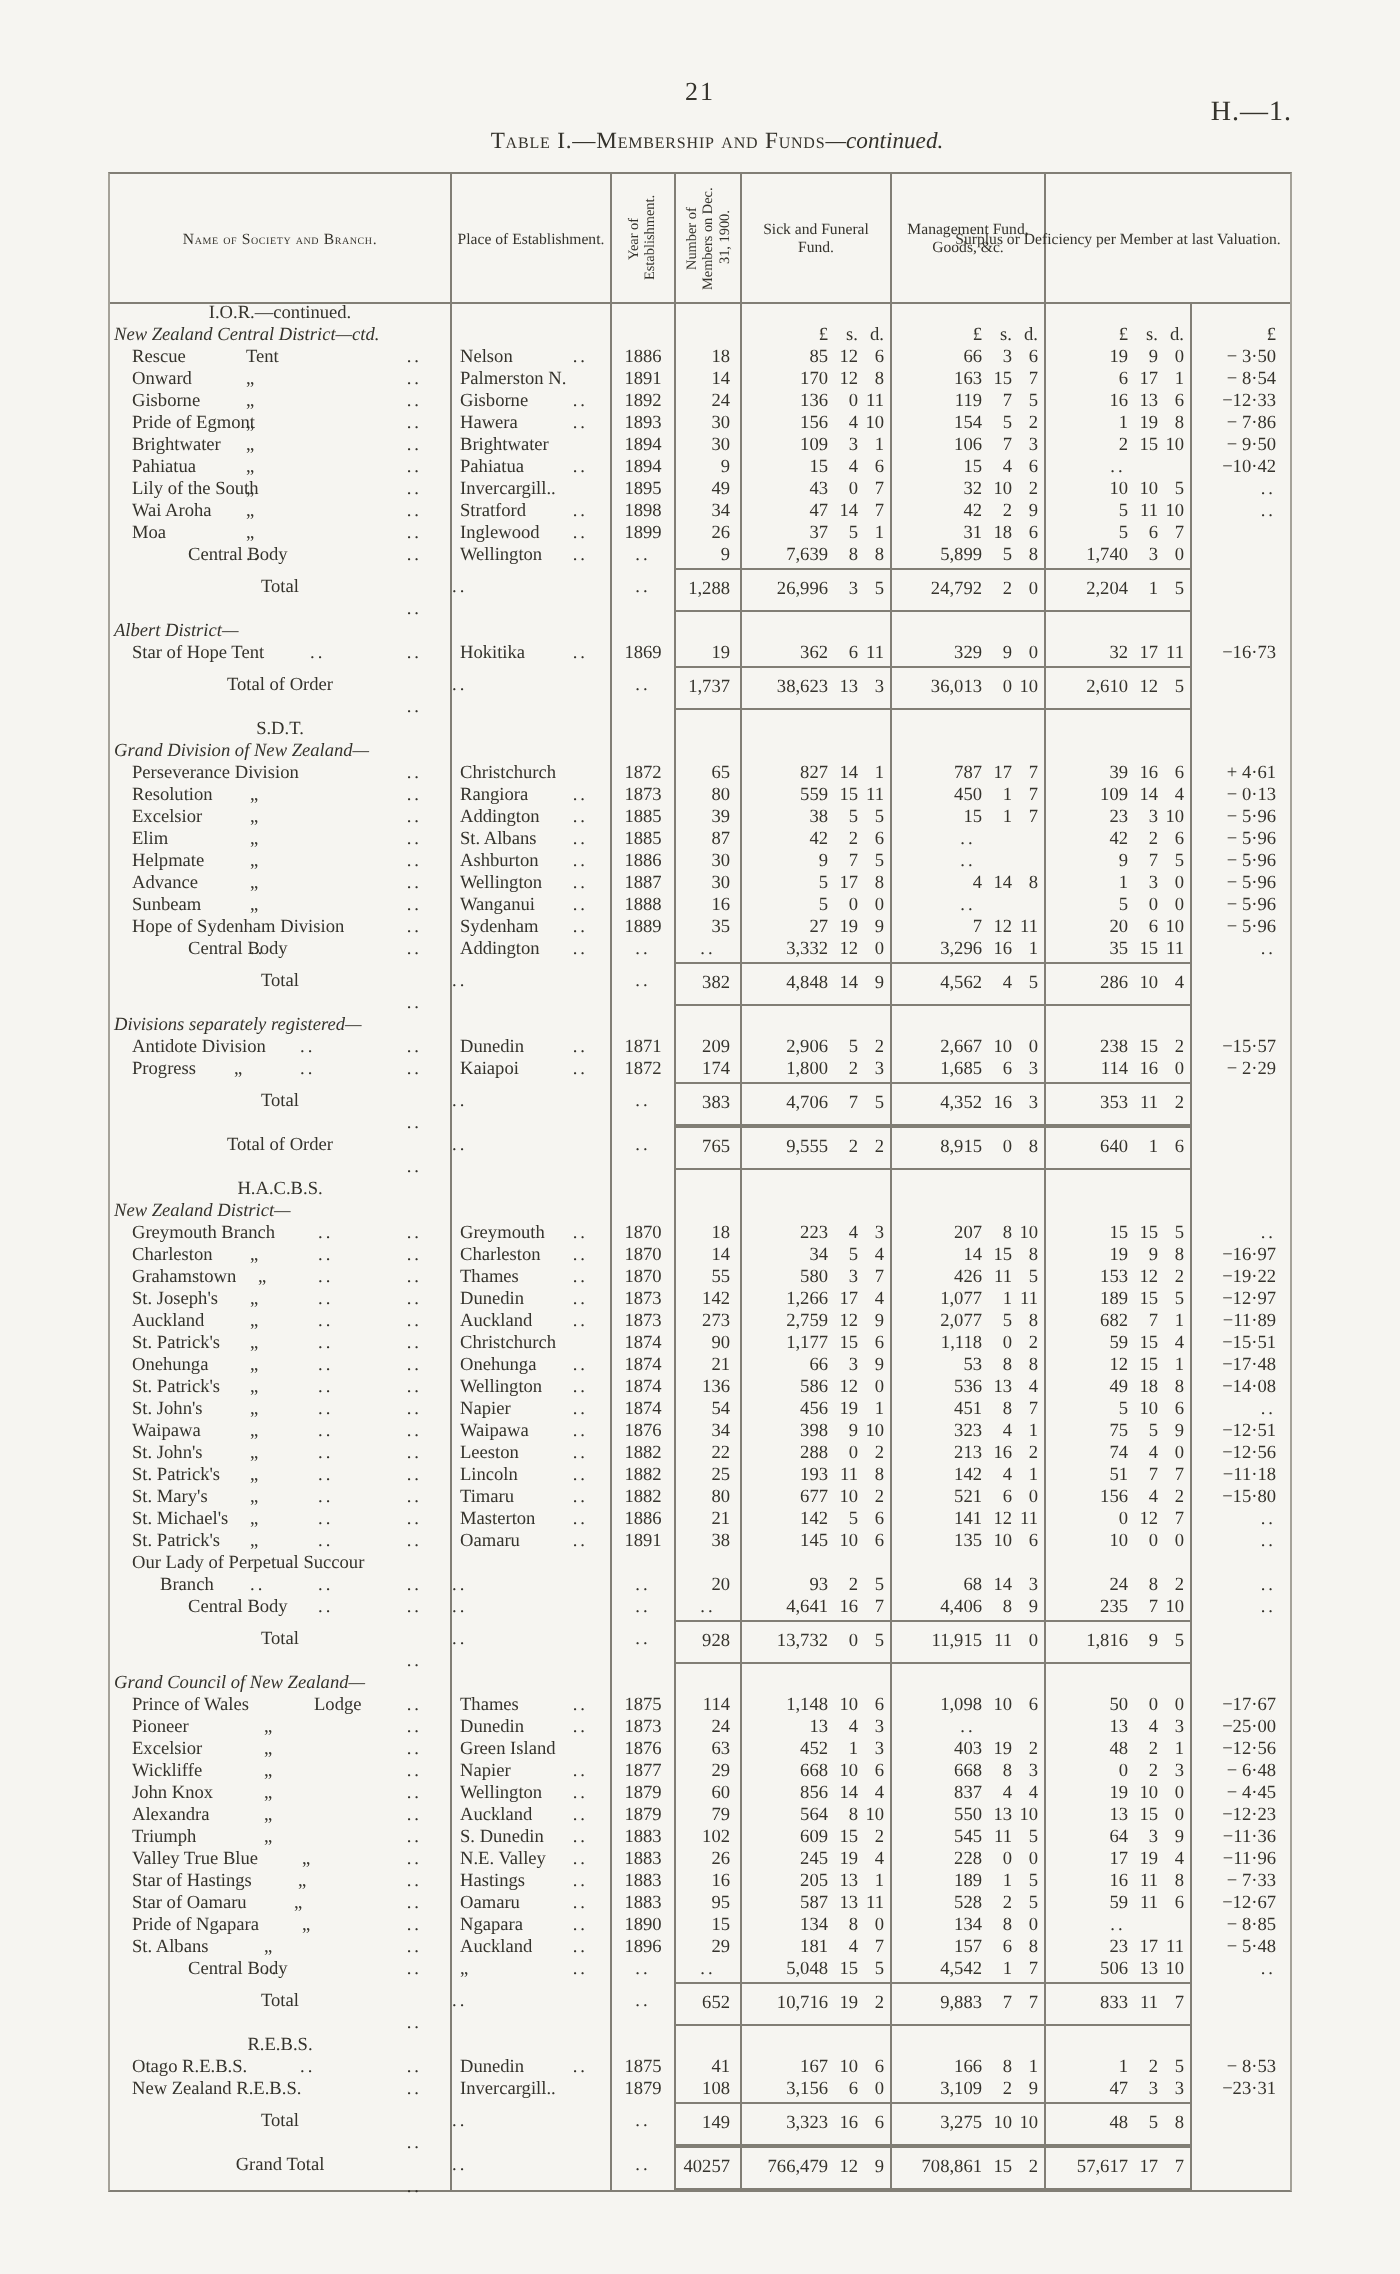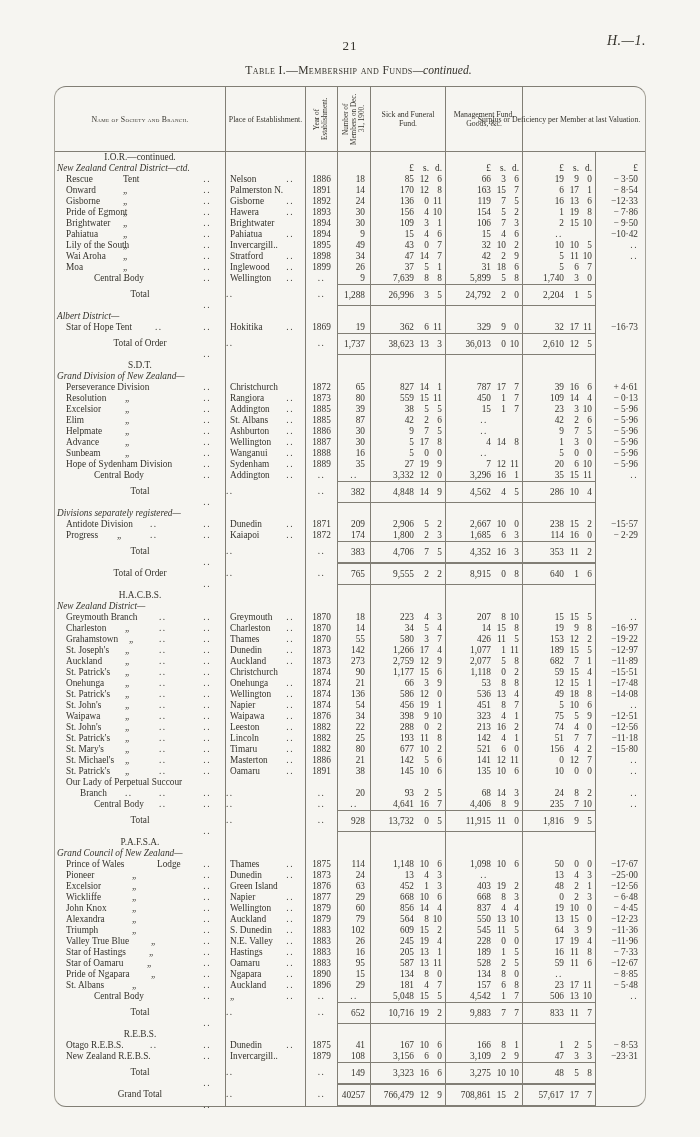--- a/index.html
+++ b/index.html
@@ -1,26 +1,26 @@
 <!DOCTYPE html>
 <html><head>
 <meta charset="utf-8">
 <style>
   :root{ --rule:#817e75; --rule-light:#a5a299; --ink:#35332c; }
   html,body{margin:0;padding:0;background:#e9e8e4;}
   .page{position:relative;width:700px;height:1137px;margin:0 auto;background:#f6f5f1;
         font-family:"Liberation Serif","DejaVu Serif",serif;color:var(--ink);overflow:hidden;}
   .pagehead{position:relative;height:54px;}
   .pnum{position:absolute;left:0;right:0;top:38px;text-align:center;font-size:13px;letter-spacing:1px;}
-  .pref{position:absolute;right:54px;top:33px;font-size:14px;letter-spacing:.5px;font-style:italic;}
+  .pref{position:absolute;right:54px;top:49px;font-size:14px;letter-spacing:.5px;}
   .title{text-align:center;font-size:11.6px;margin-top:10px;white-space:nowrap;padding-left:17px;}
   .t-main{font-variant:small-caps;letter-spacing:.4px;}
   .t-suffix{font-style:italic;}
   .tbl{width:590px;margin:9px 0 0 54px;border-top:1.2px solid var(--rule);border-bottom:1.2px solid var(--rule);
-       border-left:.8px solid var(--rule-light);border-right:.8px solid var(--rule-light);border-radius:12px;}
+       border-left:.8px solid var(--rule-light);border-right:.8px solid var(--rule-light);}
   .trow{display:grid;grid-template-columns:170px 80px 32px 33px 75px 77px 73px 50px;}
   .cell{border-left:1px solid var(--rule);position:relative;min-height:11px;font-size:9.3px;line-height:11px;}
   .trow .cell:first-child{border-left:none;}
   
   .thead{min-height:64px;border-bottom:1.1px solid var(--rule);}
   .thead .cell{display:flex;align-items:center;justify-content:center;text-align:center;
                font-size:7.8px;line-height:9px;padding:2px 1px;}
   .h-name{font-variant:small-caps;font-size:8.6px;letter-spacing:.3px;}
   .vert{writing-mode:vertical-rl;transform:rotate(180deg);font-size:7.2px;line-height:8.2px;max-height:58px;}
   
@@ -1345,32 +1345,20 @@
           <div class="cell c-name"></div>
           <div class="cell c-place"></div>
           <div class="cell c-year"></div>
           <div class="cell c-mem"></div>
           <div class="cell c-w"></div>
           <div class="cell c-s"></div>
           <div class="cell c-g"></div>
           <div class="cell c-v"></div>
         </div>
         <div class="trow hd">
-          <div class="cell c-name">
-            <span class="sechead">P.A.F.S.A.</span>
-          </div>
-          <div class="cell c-place"></div>
-          <div class="cell c-year"></div>
-          <div class="cell c-mem"></div>
-          <div class="cell c-w"></div>
-          <div class="cell c-s"></div>
-          <div class="cell c-g"></div>
-          <div class="cell c-v"></div>
-        </div>
-        <div class="trow hd">
           <div class="cell c-name"><span class="secsub">Grand Council of New Zealand—</span></div>
           <div class="cell c-place"></div>
           <div class="cell c-year"></div>
           <div class="cell c-mem"></div>
           <div class="cell c-w"></div>
           <div class="cell c-s"></div>
           <div class="cell c-g"></div>
           <div class="cell c-v"></div>
         </div>
         <div class="trow dr" style="--m1: 102px; --m2: 112px;">

